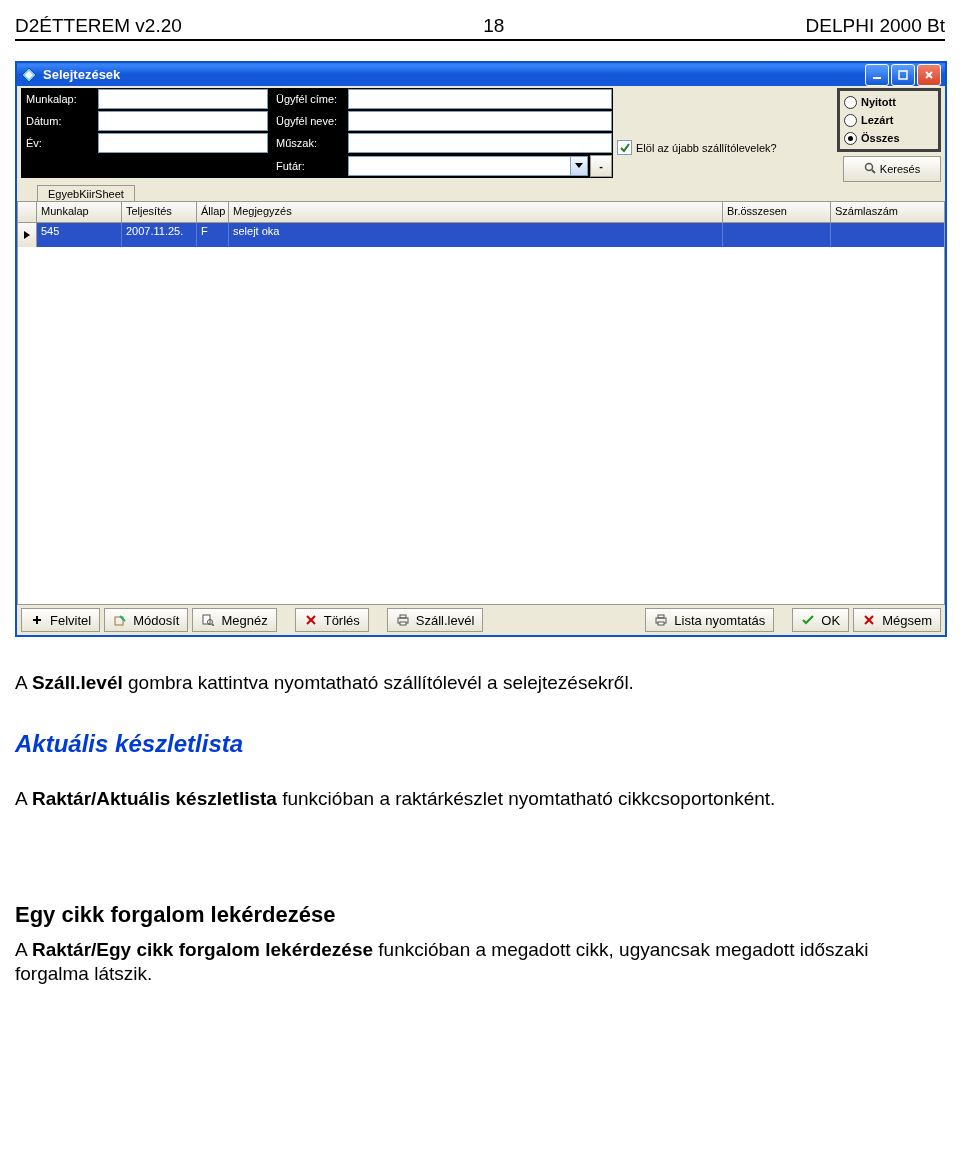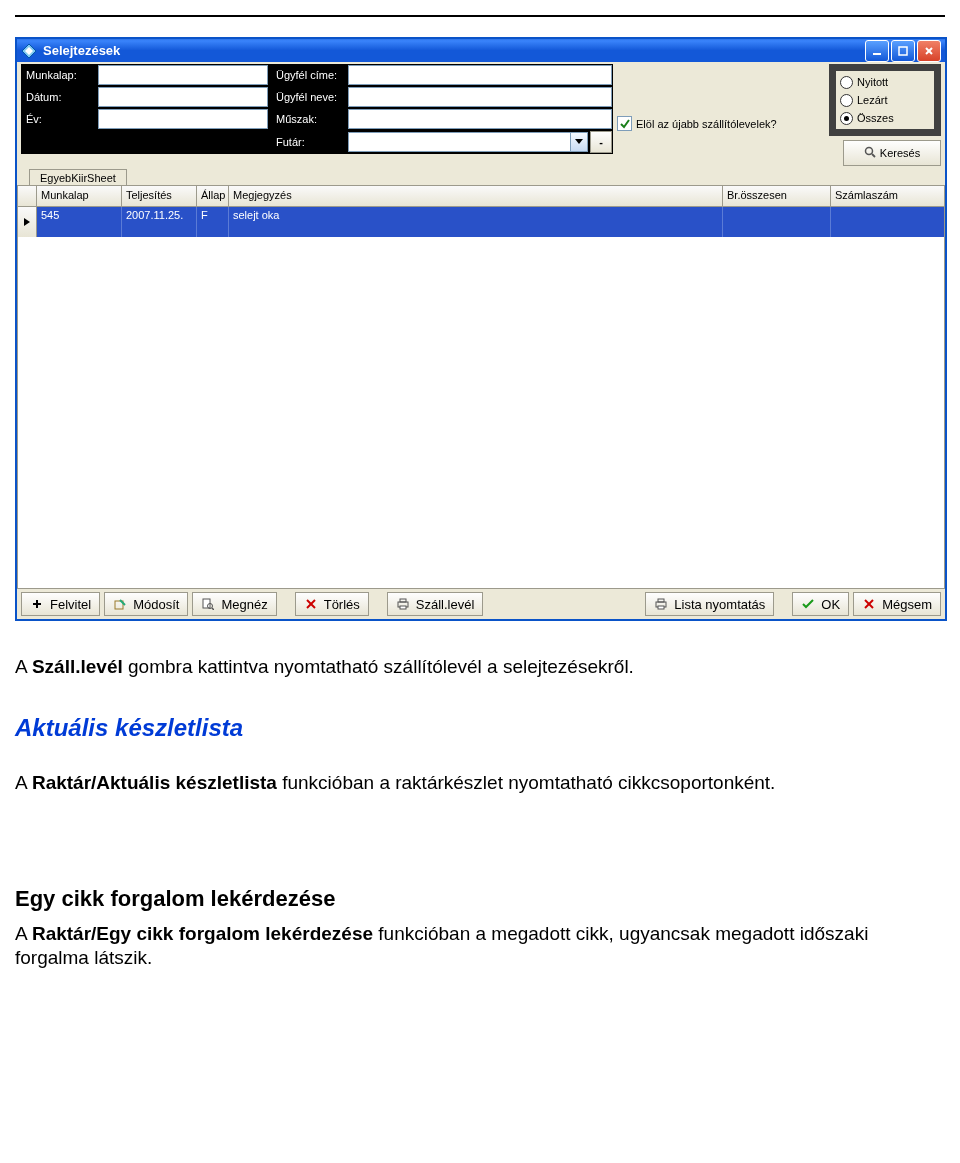--- a/index.html
+++ b/index.html
@@ -105,47 +105,48 @@
     display:flex;align-items:center;justify-content:center;
     font-weight:bold;
   }
   .chk-row { display:flex; align-items:center; gap:4px; margin-top:52px; }
   .chkbox {
     width:13px;height:13px;border:1px solid #7e9db9;background:#fff;
     display:inline-flex;align-items:center;justify-content:center;font-size:10px;
   }
   .chk-lbl { font-size:11px; }
   .radios {
-    border:7px solid #404040;
+    border:3px solid #404040;
     background:#ece9d8;
     padding:2px 6px 2px 4px;
     font-size:11px;
     width:88px;
     margin-left:auto;
+    font-weight:bold;
   }
   .radio-row { display:flex; align-items:center; gap:4px; height:18px; }
   .radio-dot {
     width:11px;height:11px;border:1px solid #333;border-radius:50%;background:#fff;
     display:inline-flex;align-items:center;justify-content:center;
   }
   .radio-dot.sel::after { content:""; width:5px;height:5px;border-radius:50%;background:#000; }
   .search-btn {
     width:96px; height:24px;
     border:1px solid #9c9a8c;
     background:linear-gradient(#fefefe,#e8e5d5);
     display:flex;align-items:center;justify-content:center;gap:4px;
     font-size:11px; margin-top:4px;
   }
   .search-btn .icon { font-size:12px; }
   
   .form-grid .form-lbl { background:#000; color:#fff; }
 
   .sheet-tab {
     background:#ece9d8;
-    padding:0 12px;
+    padding:0 20px;
   }
   .tab {
     display:inline-block;
     border:1px solid #9c9a8c;
     border-bottom:none;
     background:#ece9d8;
     padding:2px 10px;
     font-size:11px;
     position:relative;
     top:1px;
@@ -171,21 +172,21 @@
     border-right:1px solid #9c9a8c;
     padding:3px 4px;
     box-sizing:border-box;
     overflow:hidden;
     white-space:nowrap;
   }
   .row-ind-head {
     width:18px;border-right:1px solid #9c9a8c;background:linear-gradient(#fafafa,#e8e5d5);
   }
   .grid-row {
-    display:flex; height:30px; align-items:stretch; font-size:11px; color:#fff; background:#2951c8;
+    display:flex; height:24px; align-items:stretch; font-size:11px; color:#fff; background:#2951c8;
   }
   .gr-cell {
     border-right:1px solid #5b7bd6;
     padding:2px 4px;
     box-sizing:border-box;
     overflow:hidden;
     white-space:nowrap;
   }
   .row-ind {
     width:18px;border-right:1px solid #9c9a8c;
@@ -222,20 +223,25 @@
 
   
   .cw0{width:85px}.cw1{width:75px}.cw2{width:32px}.cw3{width:494px}
   .cw4{width:108px}.cw5{width:100px}
 
 </style>
 </head>
 <body>
 
 <div class="page">
+  <div class="doc-header">
+    <span>D2ÉTTEREM v2.20</span>
+    <span>18</span>
+    <span>DELPHI 2000 Bt</span>
+  </div>
   <hr class="doc-header-line">
 
   <div class="window">
     <div class="titlebar">
       <span class="app-icon">
         <svg width="16" height="16" viewBox="0 0 16 16">
           <polygon points="8,1 15,8 8,15 1,8" fill="#7fc8f0" stroke="#0055aa" stroke-width="1"></polygon>
           <polygon points="8,4 12,8 8,12 4,8" fill="#fff"></polygon>
         </svg>
       </span>

